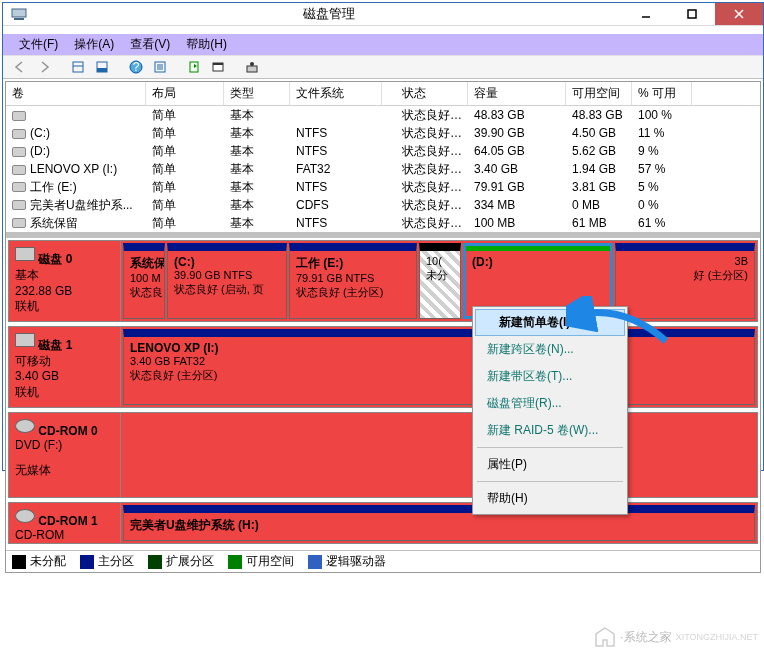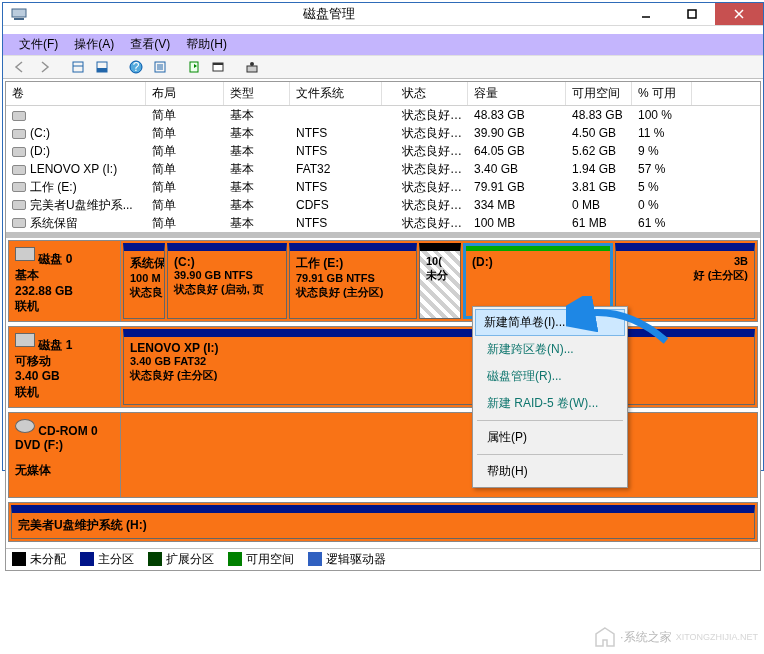--- a/index.html
+++ b/index.html
@@ -20,40 +20,40 @@
 .tb.sep { width: 8px; }
 .content { flex: 1; display: flex; flex-direction: column; border: 1px solid #999; margin: 2px; }
 .listheader { display: flex; height: 24px; background: #fff; border-bottom: 1px solid #d0d0d0; }
 .listheader .col { padding: 4px 6px; border-right: 1px solid #e0e0e0; display: flex; align-items: center; }
 .listrow { display: flex; height: 18px; align-items: center; }
 .listrow .cell { padding: 1px 6px; overflow: hidden; white-space: nowrap; text-overflow: ellipsis; }
 .c-vol { width: 140px; } .c-lay { width: 78px; } .c-type { width: 66px; } .c-fs { width: 92px; } .c-stat { width: 72px; margin-left: 14px; } .c-cap { width: 98px; } .c-free { width: 66px; } .c-pct { width: 60px; }
 .volicon { display: inline-block; width: 14px; height: 10px; background: #d0d0d0; border: 1px solid #888; border-radius: 2px; margin-right: 4px; vertical-align: middle; }
 .split { height: 6px; background: #c0c0c0; cursor: row-resize; }
 .graphical { flex: 1; overflow: auto; background: #fff; padding: 2px; position: relative; }
-.diskrow { display: flex; border: 1px solid #888; margin-bottom: 4px; min-height: 64px; background: #f97316; font-weight: bold; }
+.diskrow { display: flex; border: 1px solid #888; margin-bottom: 4px; min-height: 64px; background: #ef4444; }
 .diskinfo { width: 112px; border-right: 1px solid #888; padding: 6px; }
 .diskinfo .dicon { width: 20px; height: 14px; background: #ccc; border: 1px solid #666; margin-bottom: 2px; display: inline-block; }
 .diskinfo b { font-size: 12px; }
 .diskinfo div { font-size: 12px; line-height: 1.3; }
 .partrow { flex: 1; display: flex; padding: 2px; gap: 2px; }
 .part { border: 1px solid #666; padding: 4px 6px; overflow: hidden; position: relative; }
 .part b { display: block; font-size: 12px; white-space: nowrap; }
 .part span { font-size: 11px; white-space: nowrap; display: block; line-height: 1.25; }
 .cap-navy { border-top: 8px solid #001489; }
 .cap-green { border-top: 8px solid #00a800; border-left: 3px solid #00a800; border-right: 3px solid #00a800; }
 .cap-hatch { border-top: 8px solid #000; background: repeating-linear-gradient(45deg,#d0d0d0 0 4px,#fff 4px 8px); }
 .part.selected { outline: 3px solid #2a8dd4; outline-offset: -3px; }
 .part.hatch-all { background: repeating-linear-gradient(45deg,#d0d0d0 0 4px,#fff 4px 8px); }
 .legend { height: 22px; border-top: 1px solid #c0c0c0; display: flex; align-items: center; padding-left: 6px; gap: 14px; background: #fff; }
 .legend .sw { width: 14px; height: 14px; display: inline-block; margin-right: 4px; vertical-align: middle; }
 .navy { background: #001489; } .black { background: #000; } .green { background: #008000; }
 .ctxmenu { position: absolute; left: 472px; top: 306px; width: 156px; background: #f0f0f0; border: 1px solid #979797; box-shadow: 2px 2px 4px rgba(0,0,0,.3); z-index: 50; padding: 2px; }
 .ctxitem { padding: 5px 12px; cursor: default; }
-.ctxitem.hl { background: #cde8ff; border: 1px solid #7ab6e8; padding: 4px 8px; }
+.ctxitem.hl { background: #cde8ff; border: 1px solid #7ab6e8; padding: 4px 23px; font-weight: bold; }
 .ctxitem.dis { color: #0f766e; }
 .ctxsep { height: 1px; background: #c0c0c0; margin: 3px 2px; }
 .arrow { position: absolute; left: 566px; top: 296px; z-index: 60; pointer-events: none; }
 .watermark { position: absolute; right: 6px; bottom: 6px; opacity: .6; font-size: 11px; color: #888; z-index: 40; display: flex; align-items: center; gap: 4px; }
 </style>
 </head>
 <body>
 
 <div class="window">
   <div class="titlebar">
@@ -298,20 +298,25 @@
           <span class="dicon" style="border-radius:50%"></span>
           <b>CD-ROM 0</b>
           <div>DVD (F:)</div>
           <div style="height:10px"></div>
           <div>无媒体</div>
         </div>
         <div class="partrow"></div>
       </div>
 
       <div class="diskrow" style="min-height:40px">
+        <div class="diskinfo" style="padding-bottom:0">
+          <span class="dicon" style="border-radius:50%"></span>
+          <b>CD-ROM 1</b>
+          <div>CD-ROM</div>
+        </div>
         <div class="partrow">
           <div class="part cap-navy" style="flex:1;padding-bottom:0">
             <b>完美者U盘维护系统  (H:)</b>
           </div>
         </div>
       </div>
     </div>
 
     <div class="legend">
       <span><span class="sw black"></span><span>未分配</span></span>
@@ -319,20 +324,21 @@
       <span><span class="sw" style="background:#004000"></span><span>扩展分区</span></span>
       <span><span class="sw green"></span><span>可用空间</span></span>
       <span><span class="sw" style="background:#3060c0"></span><span>逻辑驱动器</span></span>
     </div>
   </div>
 </div>
 
 <div class="ctxmenu">
   <div class="ctxitem hl">新建简单卷(I)...</div>
   <div class="ctxitem dis">新建跨区卷(N)...</div>
+  <div class="ctxitem dis">新建带区卷(T)...</div>
   <div class="ctxitem dis">磁盘管理(R)...</div>
   <div class="ctxitem dis">新建 RAID-5 卷(W)...</div>
   <div class="ctxsep"></div>
   <div class="ctxitem">属性(P)</div>
   <div class="ctxsep"></div>
   <div class="ctxitem">帮助(H)</div>
 </div>
 
 <svg class="arrow" width="110" height="60">
   <defs>

